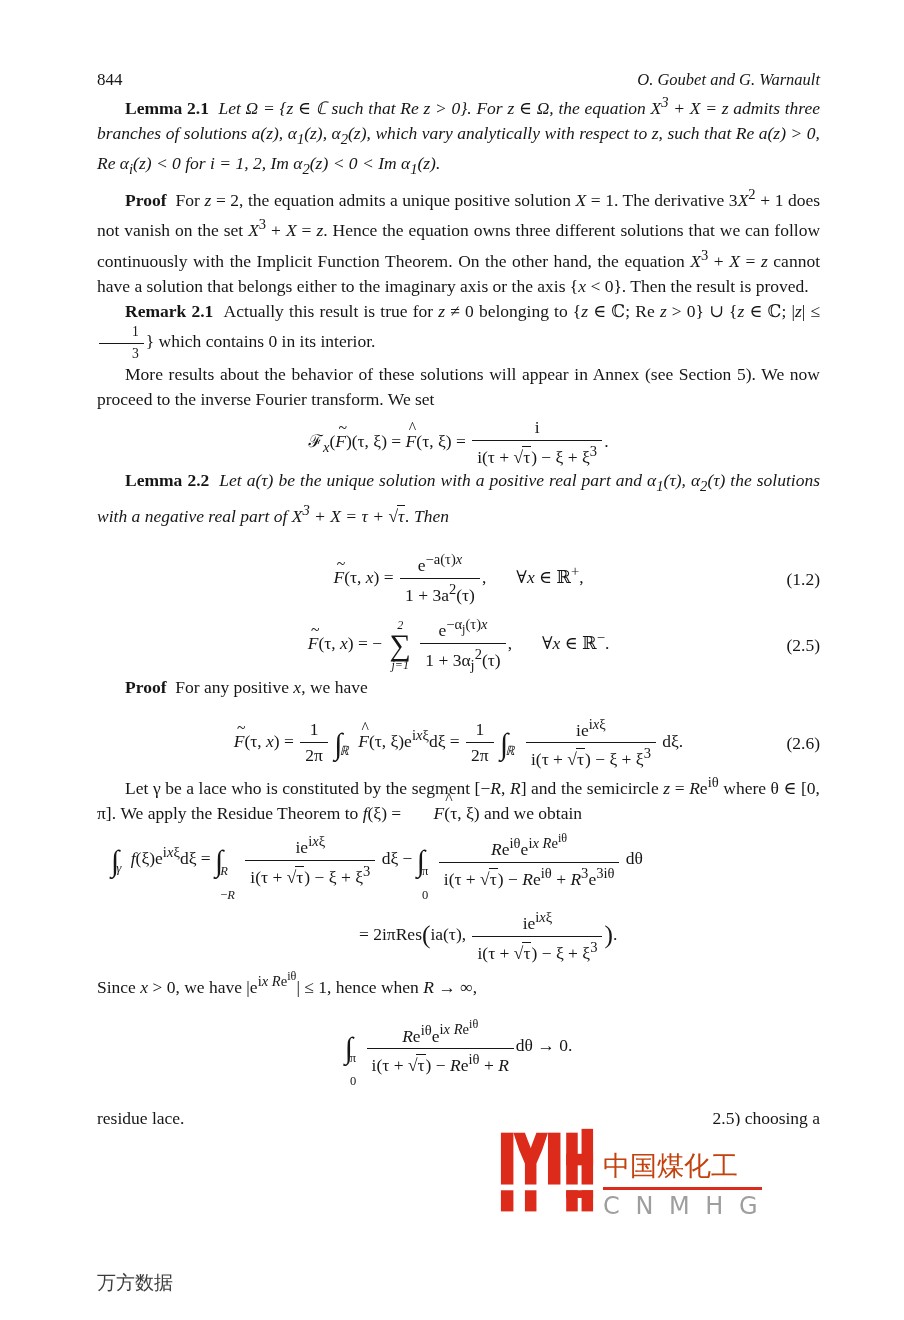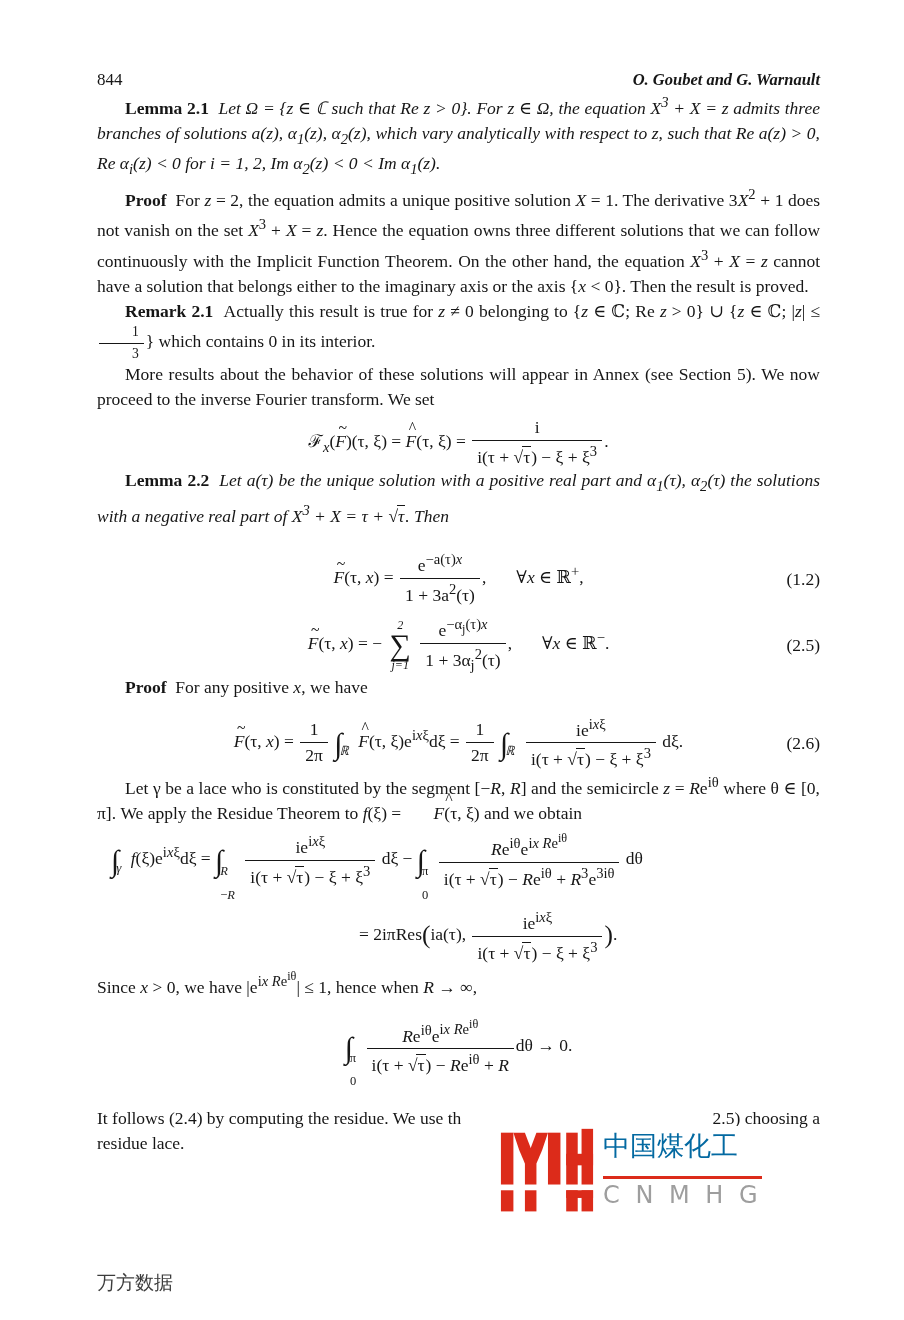--- a/index.html
+++ b/index.html
@@ -5,21 +5,21 @@
   html,body{margin:0;padding:0;}
   body{
     width:904px;height:1320px;background:#ffffff;position:relative;
     font-family:"Liberation Serif","DejaVu Serif",serif;color:#161616;
     overflow:hidden;
   }
   .page{padding:70px 84px 0 97px;}
   
   .hdr{display:flex;justify-content:space-between;align-items:flex-end;font-size:17px;}
   .hdr .pgnum{font-size:17px;}
-  .hdr .auth{font-style:italic;font-size:16.5px;font-weight:bold;}
+  .hdr .auth{font-style:italic;font-size:16.5px;}
   
   p.para{margin:0;font-size:17.5px;line-height:25px;text-align:justify;}
   .ind{text-indent:28px;}
   b.lbl{font-weight:bold;}
   .it{font-style:italic;}
   .mt16{margin-top:16px;} .mt18{margin-top:18px;} .mt20{margin-top:5px;} .mt22{margin-top:22px;}
   
   .eqrow{position:relative;text-align:center;font-size:17.5px;line-height:1.3;}
   .eqn{position:absolute;right:0;top:50%;transform:translateY(-50%);font-size:17.5px;}
   .eqblock{font-size:17.5px;}
@@ -39,21 +39,21 @@
   .ov{position:relative;display:inline-block;}
   .ovm{position:absolute;left:30%;top:-0.62em;font-size:0.9em;line-height:1;font-style:normal;}
   .bigp{font-size:1.45em;vertical-align:-0.12em;}
   .sp{display:inline-block;width:30px;}
   
   .follows{position:relative;}
   .fright{position:absolute;right:0;top:0;}
   
   .wm{position:absolute;left:497px;top:1126px;background:#ffffff;display:flex;align-items:flex-start;padding:2px 8px 4px 2px;}
   .wmtxt{margin-left:8px;}
-  .wmcn{font-family:"DejaVu Sans","Liberation Sans",sans-serif;font-size:27px;color:#0369a1;border-bottom:3px solid #dc2b1a;padding-bottom:12px;white-space:nowrap;}
+  .wmcn{font-family:"DejaVu Sans","Liberation Sans",sans-serif;font-size:27px;color:#c2410c;border-bottom:3px solid #dc2b1a;padding-bottom:3px;white-space:nowrap;margin-top:20px;}
   .wmlatin{font-family:"DejaVu Sans","Liberation Sans",sans-serif;font-size:24px;color:#9e9e9e;letter-spacing:4px;margin-top:2px;white-space:nowrap;}
   
   .footer{position:absolute;left:97px;top:1270px;font-family:"DejaVu Sans","Liberation Sans",sans-serif;font-size:19px;color:#3c3c3c;}
 </style>
 </head>
 <body>
 
 <div class="page">
 
   <div class="hdr">
@@ -130,21 +130,20 @@
 
   <div class="eqrow mt18">
     <span><span class="int">∫</span><span class="ilim">
           <span class="u">π</span>
           <span class="l">0</span>
         </span> <span class="fr"><span class="nu"><i>R</i>e<sup>iθ</sup>e<sup>i<i>x R</i>e<sup>iθ</sup></sup></span><span class="de">i(τ + <span class="rad">√</span><span class="rd">τ</span>) − <i>R</i>e<sup>iθ</sup> + <i>R</i></span></span>dθ → 0.</span>
   </div>
 
   <div class="follows mt18">
     <p class="para">
-      <span>It follows (2.4) by computing the residue. We use th</span>
       <span class="fright">2.5) choosing a</span>
     </p>
     <p class="para">residue lace.</p>
   </div>
 
 </div>
 
 <div class="wm">
   <svg width="96" height="90" viewBox="0 0 100 92" aria-hidden="true">
     <g fill="#dc2b1a">

